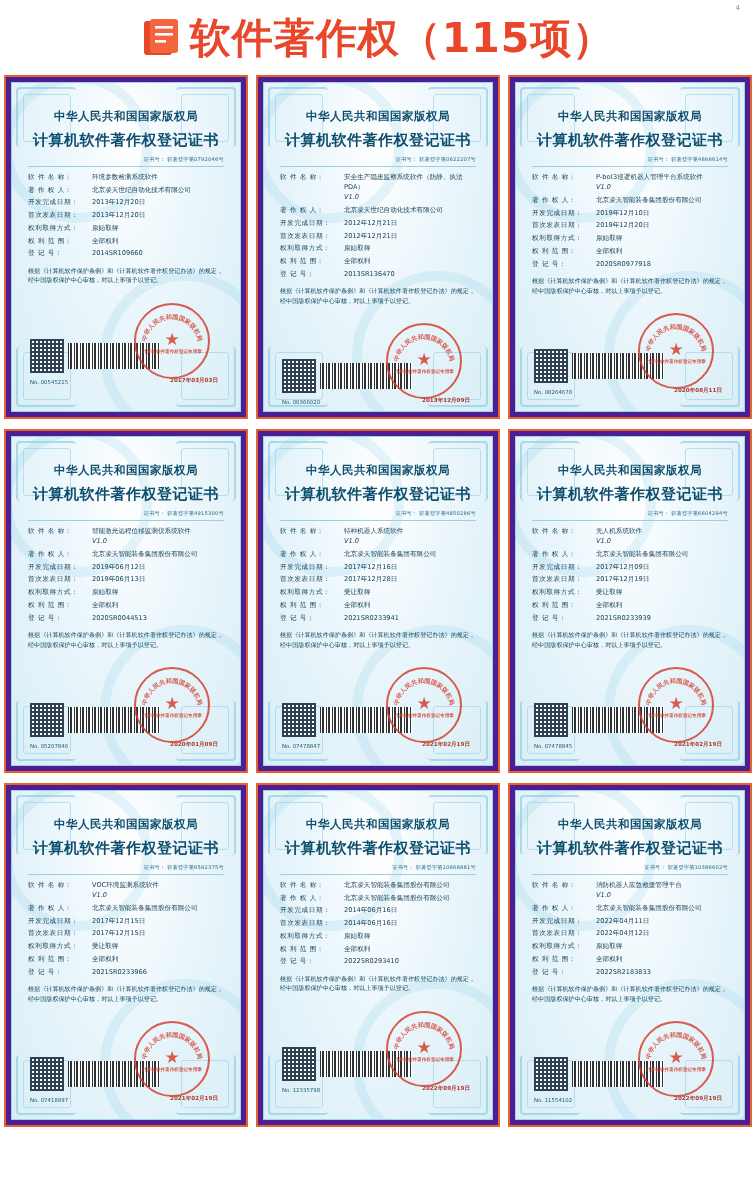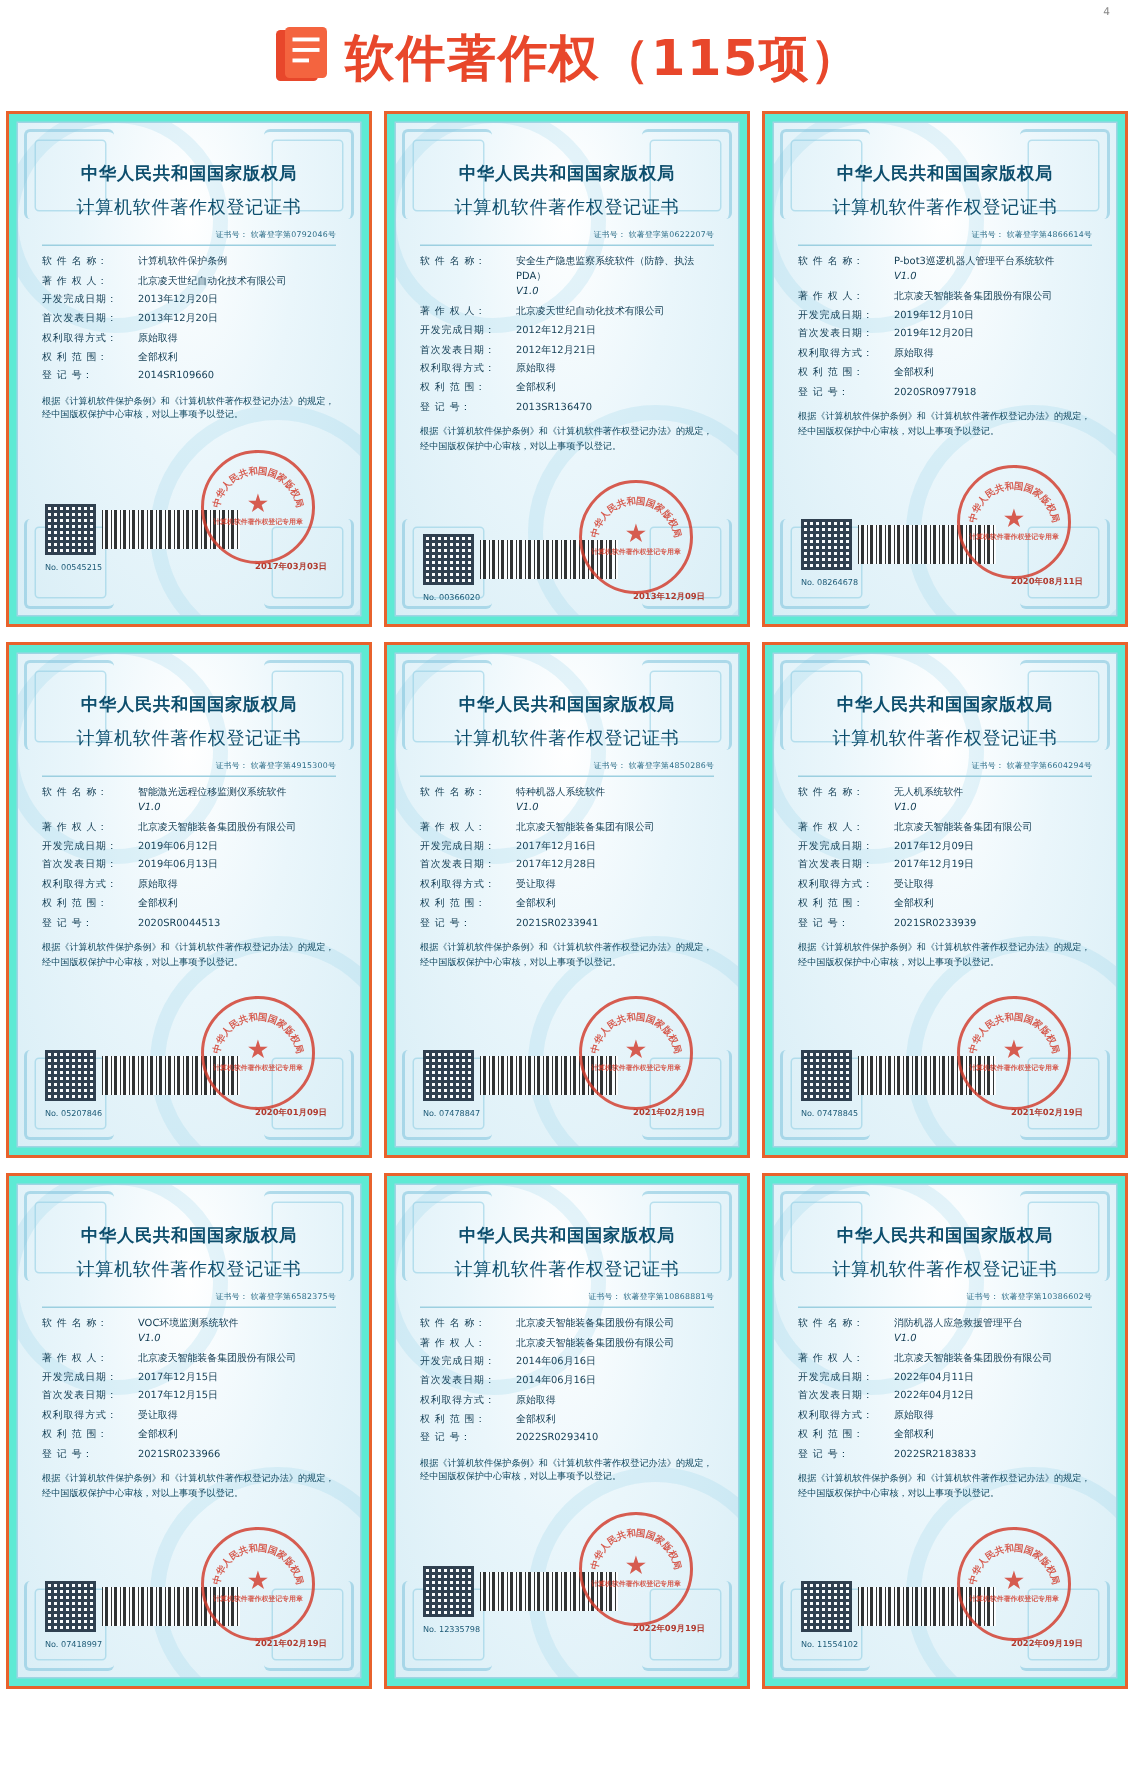--- a/index.html
+++ b/index.html
@@ -14,38 +14,38 @@
   
   .header{
     display:flex;align-items:center;justify-content:center;
     gap:10px;
     padding:18px 0 16px 0;
   }
   .header-icon{
     width:38px;height:40px;position:relative;flex:0 0 auto;
   }
   .header-title{
-    font-size:33px;font-weight:bold;color:#e8472b;
+    font-size:41px;font-weight:bold;color:#e8472b;
     letter-spacing:1px;line-height:1;
     font-family:"DejaVu Sans","Liberation Sans",sans-serif;
   }
 
   
   .grid{
     display:grid;
     grid-template-columns:repeat(3,1fr);
     gap:10px 8px;
     padding:0 4px 14px 4px;
   }
 
   
   .cert{
     position:relative;
     border:2px solid #e8622c;
-    background:#5eead4;
+    background:#4c1d95;
     height:340px;
     overflow:hidden;
   }
   .cert-inner{
     position:absolute;inset:5px;
     border:1px solid #9fd4e4;
     background:
       radial-gradient(ellipse at 50% 18%, #ffffff 0%, #eaf6fb 45%, #d9eef6 100%);
     overflow:hidden;
   }
@@ -69,21 +69,21 @@
   }
   .wave.b{left:auto;right:-30px;top:auto;bottom:-30px;width:150px;height:150px;}
 
   .cert-body{position:relative;z-index:2;padding:12px 16px 0 16px;}
 
   .org{
     text-align:center;font-size:11.5px;font-weight:bold;color:#0e4f6e;
     letter-spacing:.5px;margin-top:14px;
   }
   .doc-title{
-    text-align:center;font-size:12px;font-weight:normal;color:#0e4f6e;
+    text-align:center;font-size:15px;font-weight:bold;color:#0e4f6e;
     letter-spacing:.5px;margin-top:7px;
   }
   .certno{
     text-align:right;font-size:5.2px;color:#2b6c87;margin-top:6px;letter-spacing:.2px;
   }
   .hr{
     height:1px;background:#9ccfe0;margin:3px 0 5px 0;
   }
 
   .rows{font-size:6.6px;color:#103b52;line-height:1.55;}
@@ -170,21 +170,21 @@
 
       <div class="cert-body">
         <div class="org">中华人民共和国国家版权局</div>
         <div class="doc-title">计算机软件著作权登记证书</div>
         <div class="certno">证书号：   软著登字第0792046号</div>
         <div class="hr"></div>
 
         <div class="rows">
           <div class="row">
             <span class="lbl">软 件 名 称：</span>
-            <span class="val">计算机软件保护条例</span>
+            <span class="val">环境参数检测系统软件</span>
           </div>
           <div class="row">
             <span class="lbl">著 作 权 人：</span>
             <span class="val">北京凌天世纪自动化技术有限公司</span>
           </div>
           <div class="row">
             <span class="lbl">开发完成日期：</span>
             <span class="val">2013年12月20日</span>
           </div>
           <div class="row">

